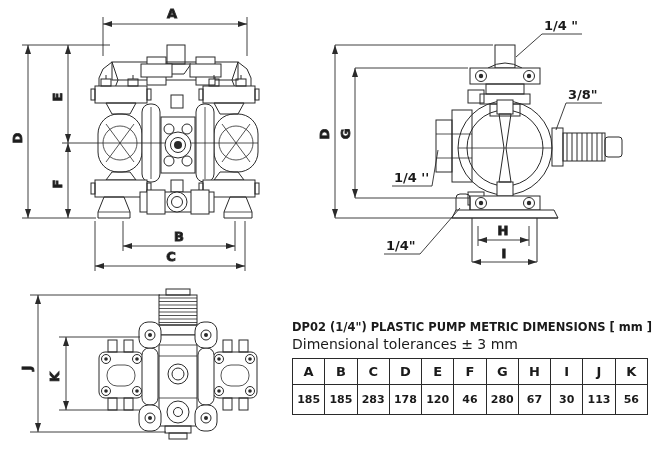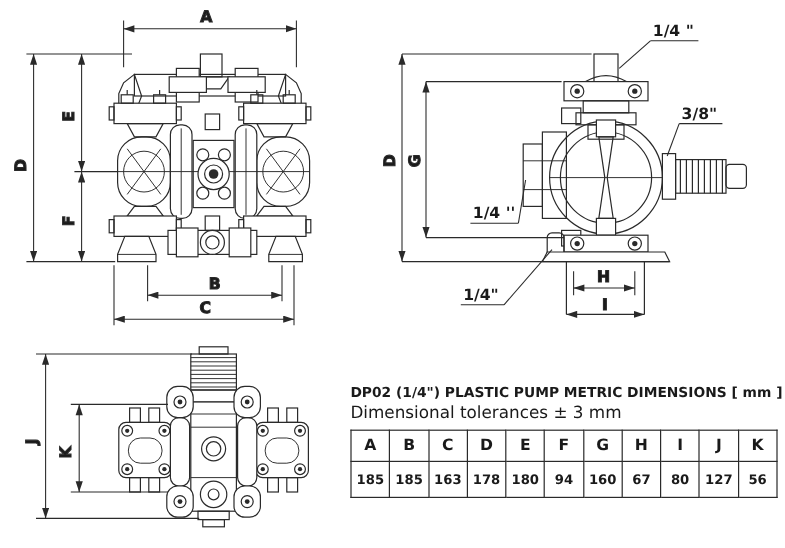--- a/index.html
+++ b/index.html
@@ -395,26 +395,26 @@
         <th>F</th>
         <th>G</th>
         <th>H</th>
         <th>I</th>
         <th>J</th>
         <th>K</th>
       </tr>
       <tr>
         <td>185</td>
         <td>185</td>
-        <td>163</td>
+        <td>283</td>
         <td>178</td>
-        <td>180</td>
-        <td>94</td>
-        <td>160</td>
+        <td>120</td>
+        <td>46</td>
+        <td>280</td>
         <td>67</td>
-        <td>80</td>
-        <td>127</td>
+        <td>30</td>
+        <td>113</td>
         <td>56</td>
       </tr>
     </tbody>
       </table>
   </div>
 </div>
 
 </body></html>

